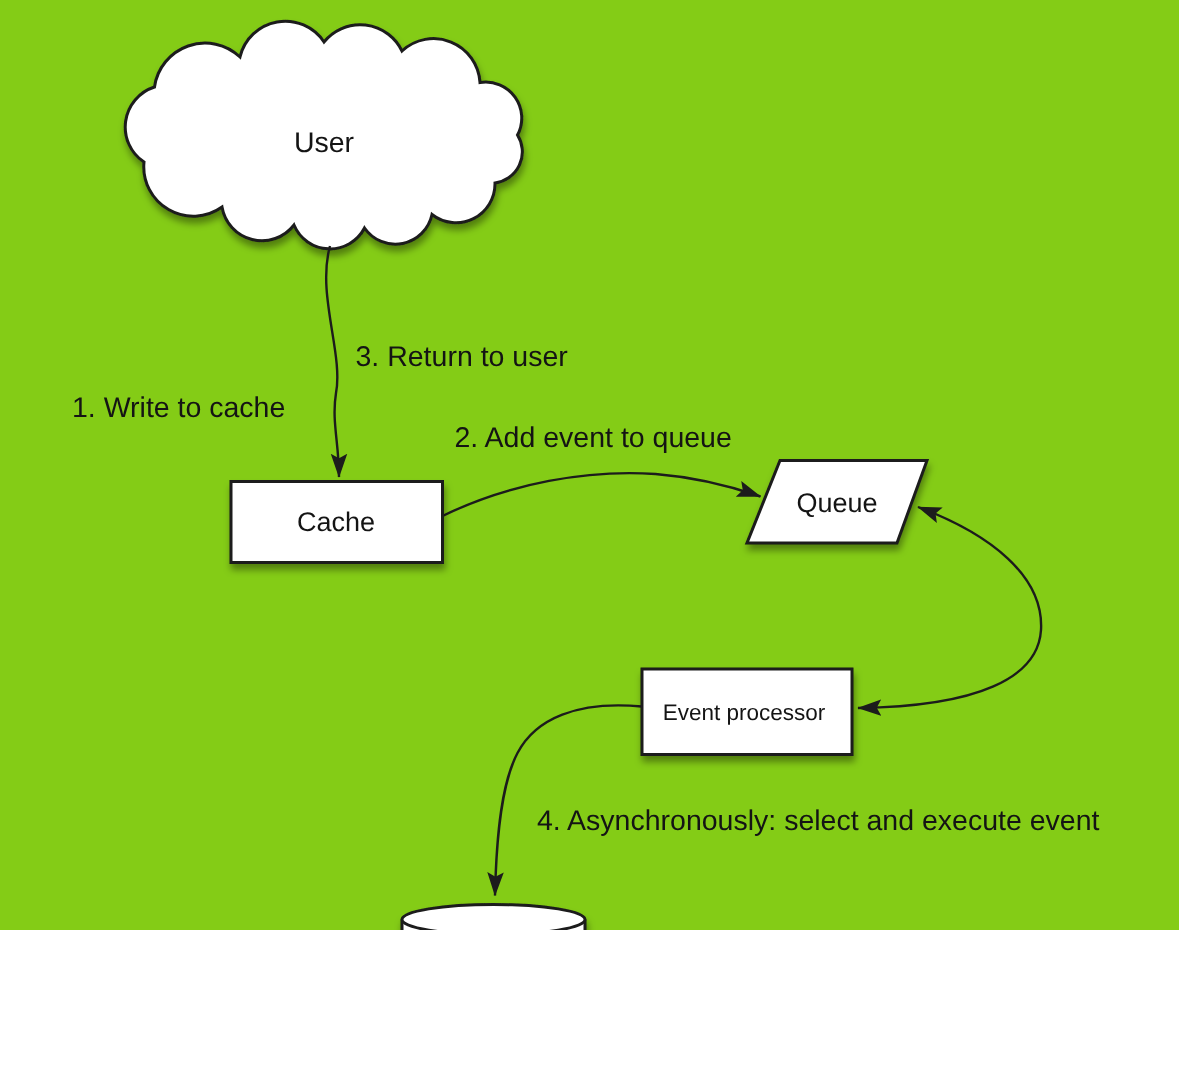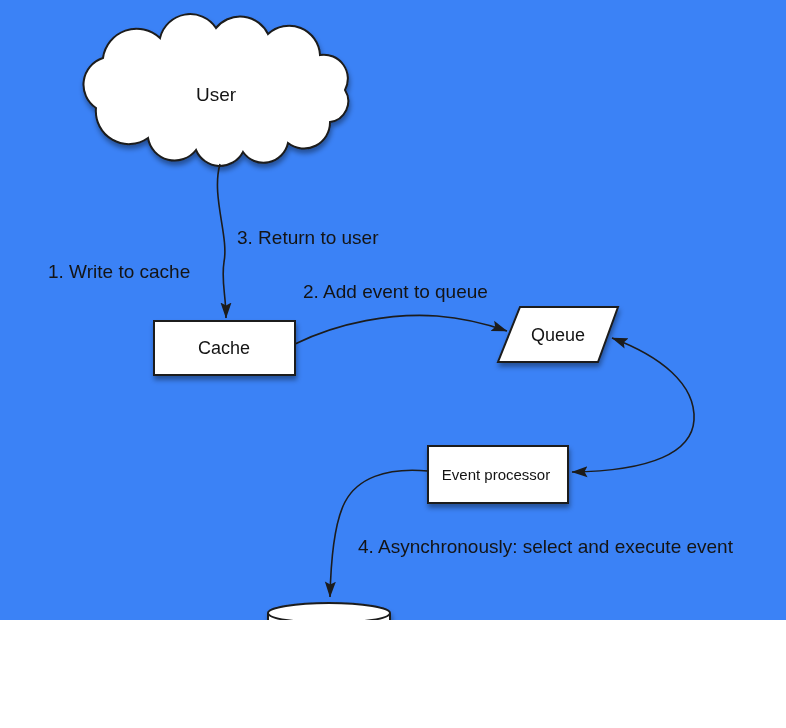--- a/index.html
+++ b/index.html
@@ -4,21 +4,21 @@
 <style>
   html, body {
     margin: 0;
     padding: 0;
     background: #ffffff;
   }
   .stage {
     position: relative;
     width: 786px;
     height: 620px;
-    background: #3b82f6;
+    background: #84cc16;
     overflow: hidden;
     font-family: "Liberation Sans", "DejaVu Sans", sans-serif;
   }
   svg { display: block; }
   .shape {
     fill: #ffffff;
     stroke: #1c1c1c;
     stroke-width: 2;
   }
   .shape-noshadow {

